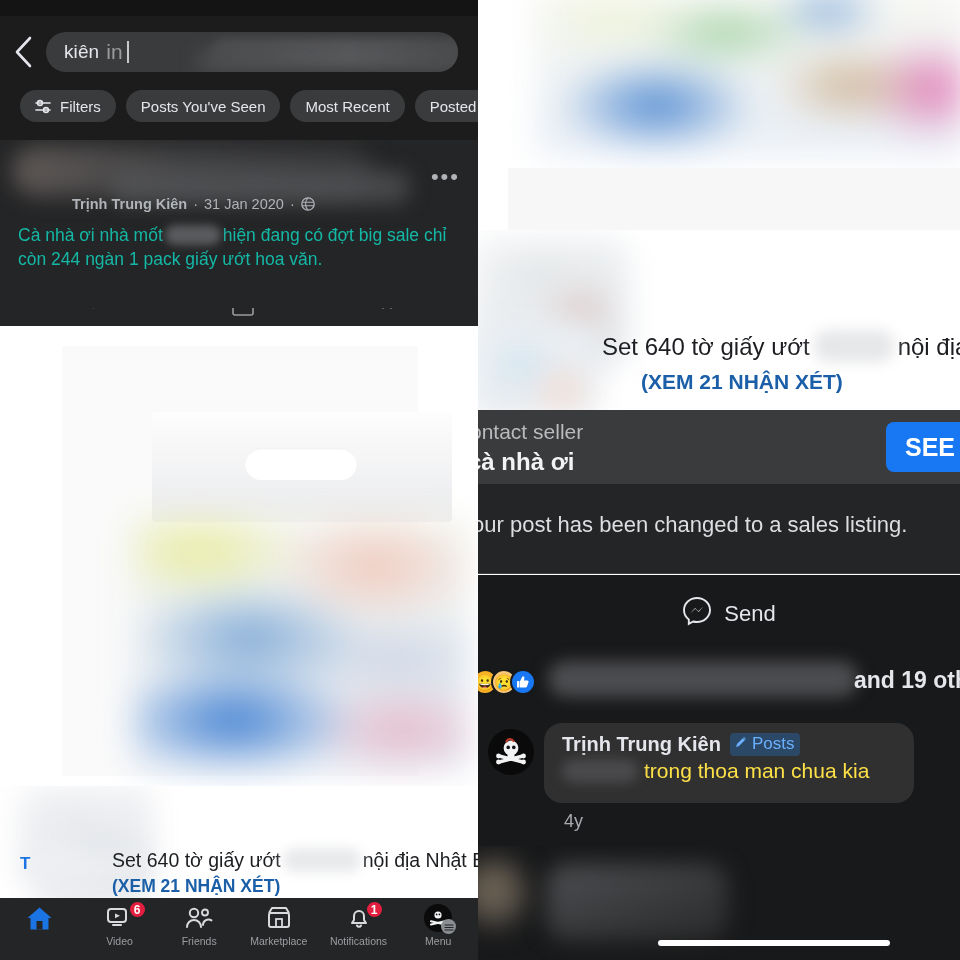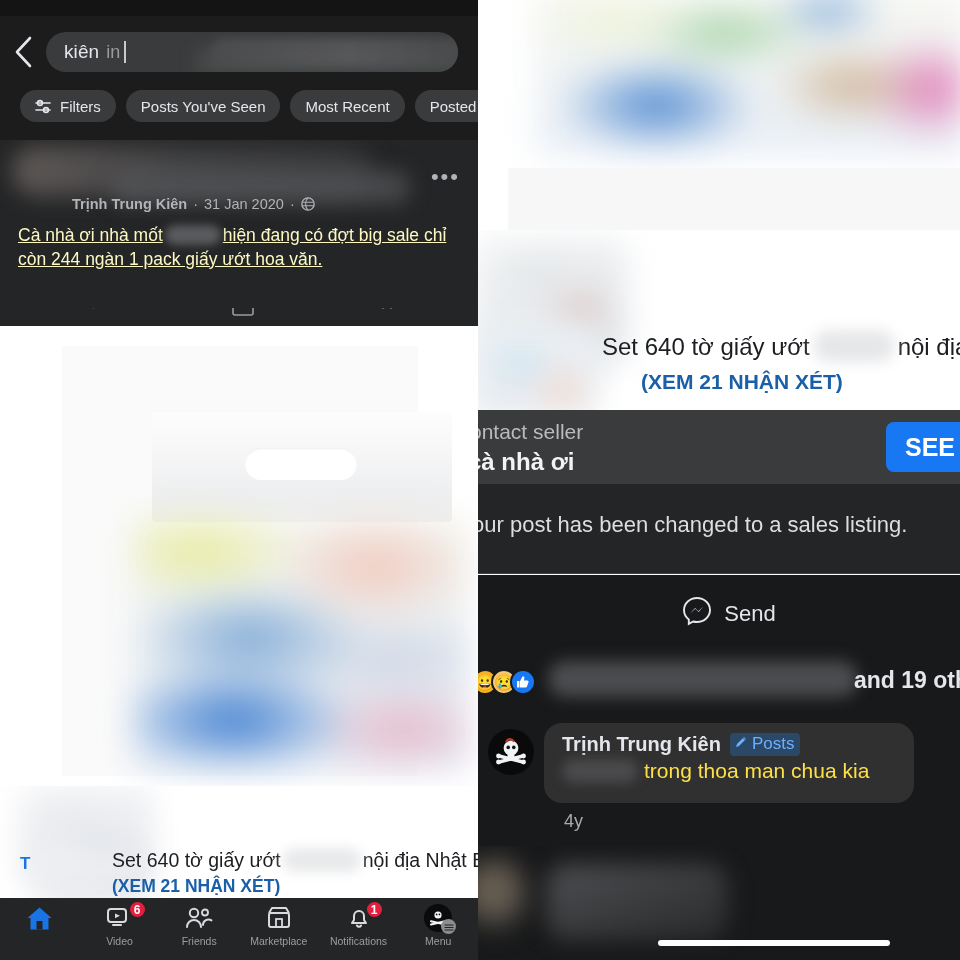--- a/index.html
+++ b/index.html
@@ -63,21 +63,21 @@
     overflow: hidden;
   }
   .search-token {
     color: #e4e6eb;
     font-size: 19px;
     letter-spacing: .1px;
     white-space: nowrap;
   }
   .search-scope {
     color: #9a9b9e;
-    font-size: 18px;
+    font-size: 21px;
     margin-left: 7px;
     white-space: nowrap;
   }
   .search-caret {
     display: inline-block;
     width: 2px; height: 22px;
     background: #c7c9cc;
     margin-left: 4px;
   }
   
@@ -166,24 +166,23 @@
     white-space: nowrap;
   }
   .post-meta .dot { font-weight: normal; }
   .post-meta .when { font-weight: normal; }
   .globe-icon { display: inline-flex; }
 
   .post-body {
     position: absolute;
     left: 18px; top: 84px;
     right: 14px;
-    color: #fef9c3;
+    color: #14b8a6;
     font-size: 17.5px;
     line-height: 1.35;
-    text-decoration: underline;
   }
   .post-body p { margin: 0; }
   .post-body .gap { height: 17px; }
   .inline-blur {
     display: inline-block;
     width: 56px; height: 20px;
     vertical-align: -4px;
     background: #5a5b5e;
     filter: blur(4px);
     border-radius: 10px;

